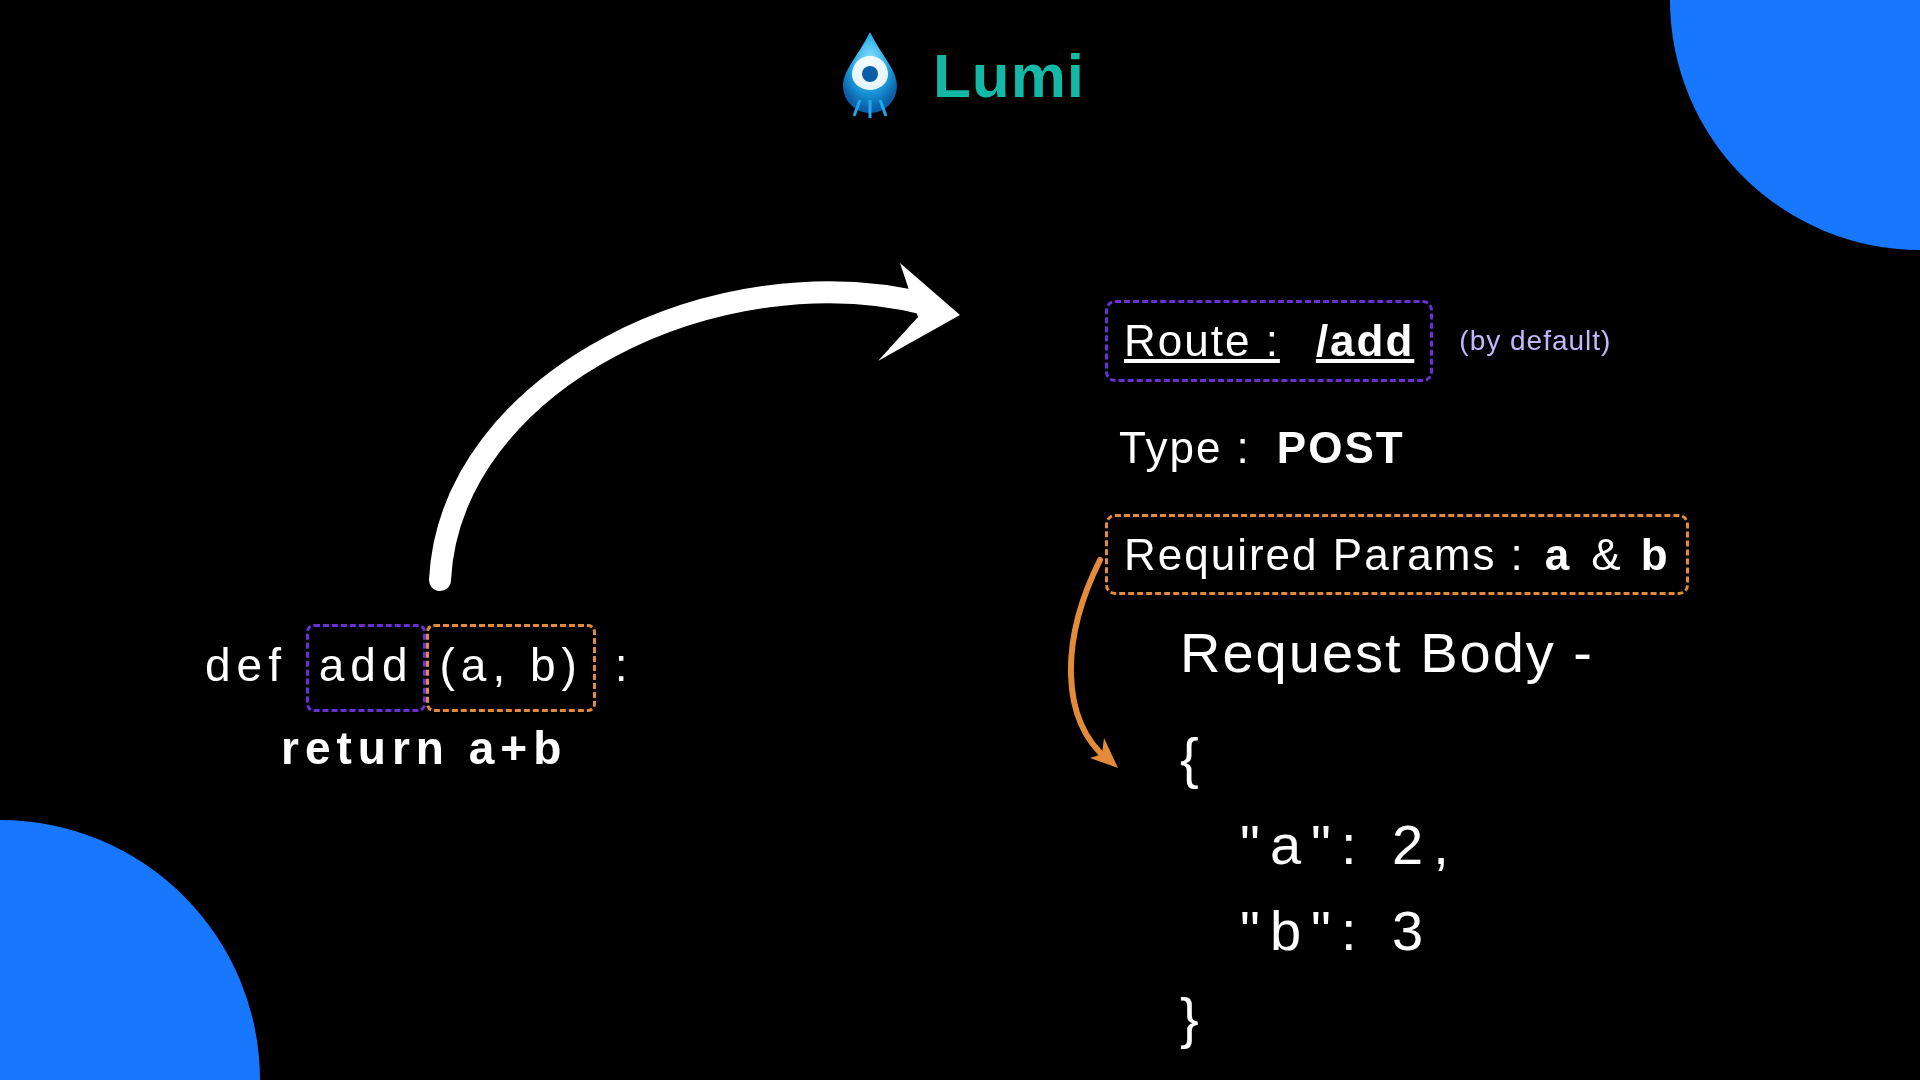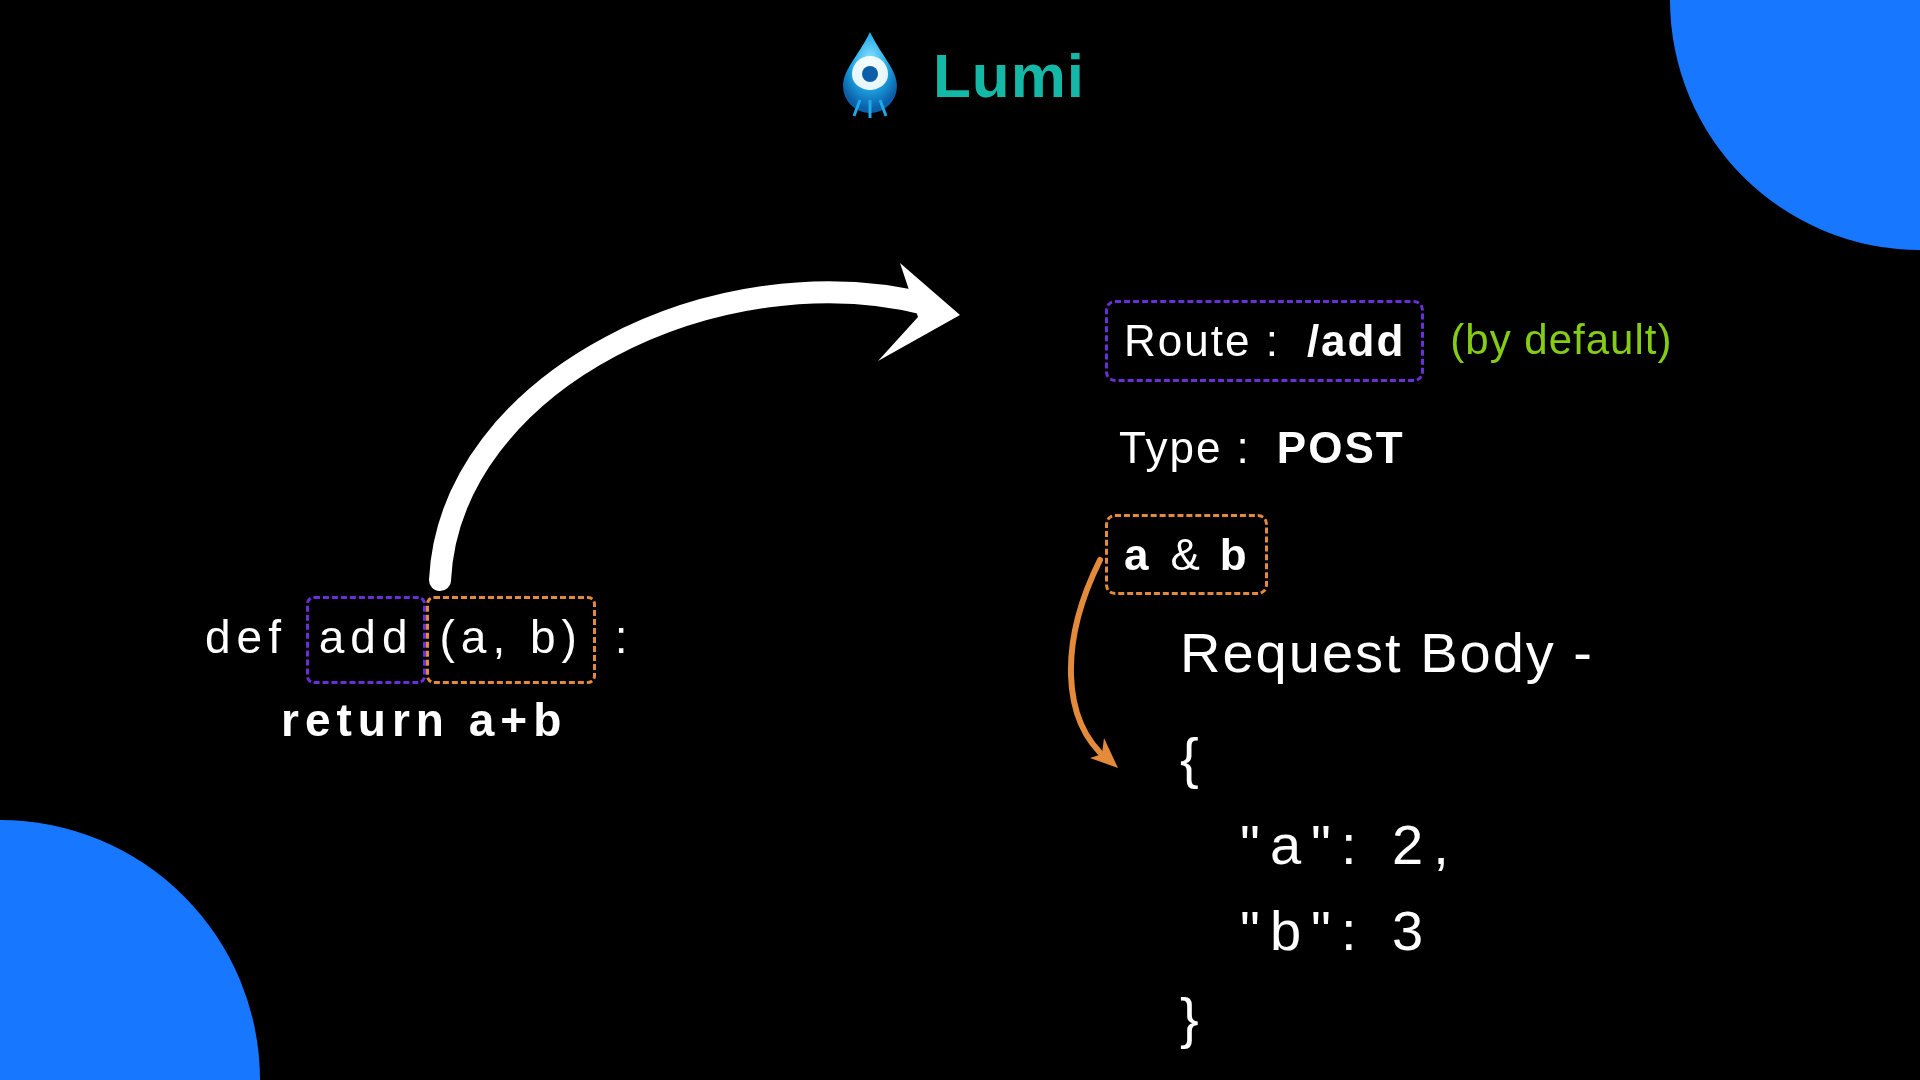--- a/index.html
+++ b/index.html
@@ -52,21 +52,21 @@
     font-size: 62px;
     font-weight: 800;
     letter-spacing: 1px;
     color: #14b8a6;
   }
 
   
   .code-block {
     position: absolute;
     left: 205px;
-    top: 596px;
+    top: 624px;
     font-size: 46px;
     color: #fff;
     letter-spacing: 6px;
     line-height: 1.6;
   }
   .code-line1 { white-space: nowrap; }
   .code-line2 {
     margin-left: 76px;
     letter-spacing: 6px;
     font-weight: bold;
@@ -96,31 +96,32 @@
   }
   .info-row {
     display: flex;
     align-items: center;
     gap: 26px;
     margin-bottom: 34px;
   }
   .info-label { letter-spacing: 2px; }
   .info-val { font-weight: 800; letter-spacing: 2px; }
   .note {
-    font-size: 42px;
-    color: #84cc16;
+    font-size: 28px;
+    color: #c4b5fd;
     letter-spacing: 1px;
   }
   .route-box {
     border: 3px dashed #6b2fd6;
     border-radius: 10px;
     padding: 6px 16px;
     display: inline-flex;
     align-items: flex-end;
-    gap: 27px;
+    gap: 36px;
+    text-decoration: underline;
   }
   .params-box {
     border: 3px dashed #e38b3a;
     border-radius: 10px;
     padding: 6px 16px;
     display: inline-flex;
     align-items: baseline;
     gap: 20px;
   }
 
@@ -189,20 +190,21 @@
     <span class="note">(by default)</span>
   </div>
 
   <div class="info-row" style="margin-left:14px">
     <span class="info-label">Type  :</span>
     <span class="info-val">POST</span>
   </div>
 
   <div class="info-row">
     <span class="params-box">
+      <span class="info-label">Required Params  :</span>
       <span class="info-val">a</span>
       <span>&amp;</span>
       <span class="info-val">b</span>
     </span>
   </div>
 </div>
 
 <div class="req">
   <div class="req-title">Request Body -</div>
   <div class="brace">{</div>

